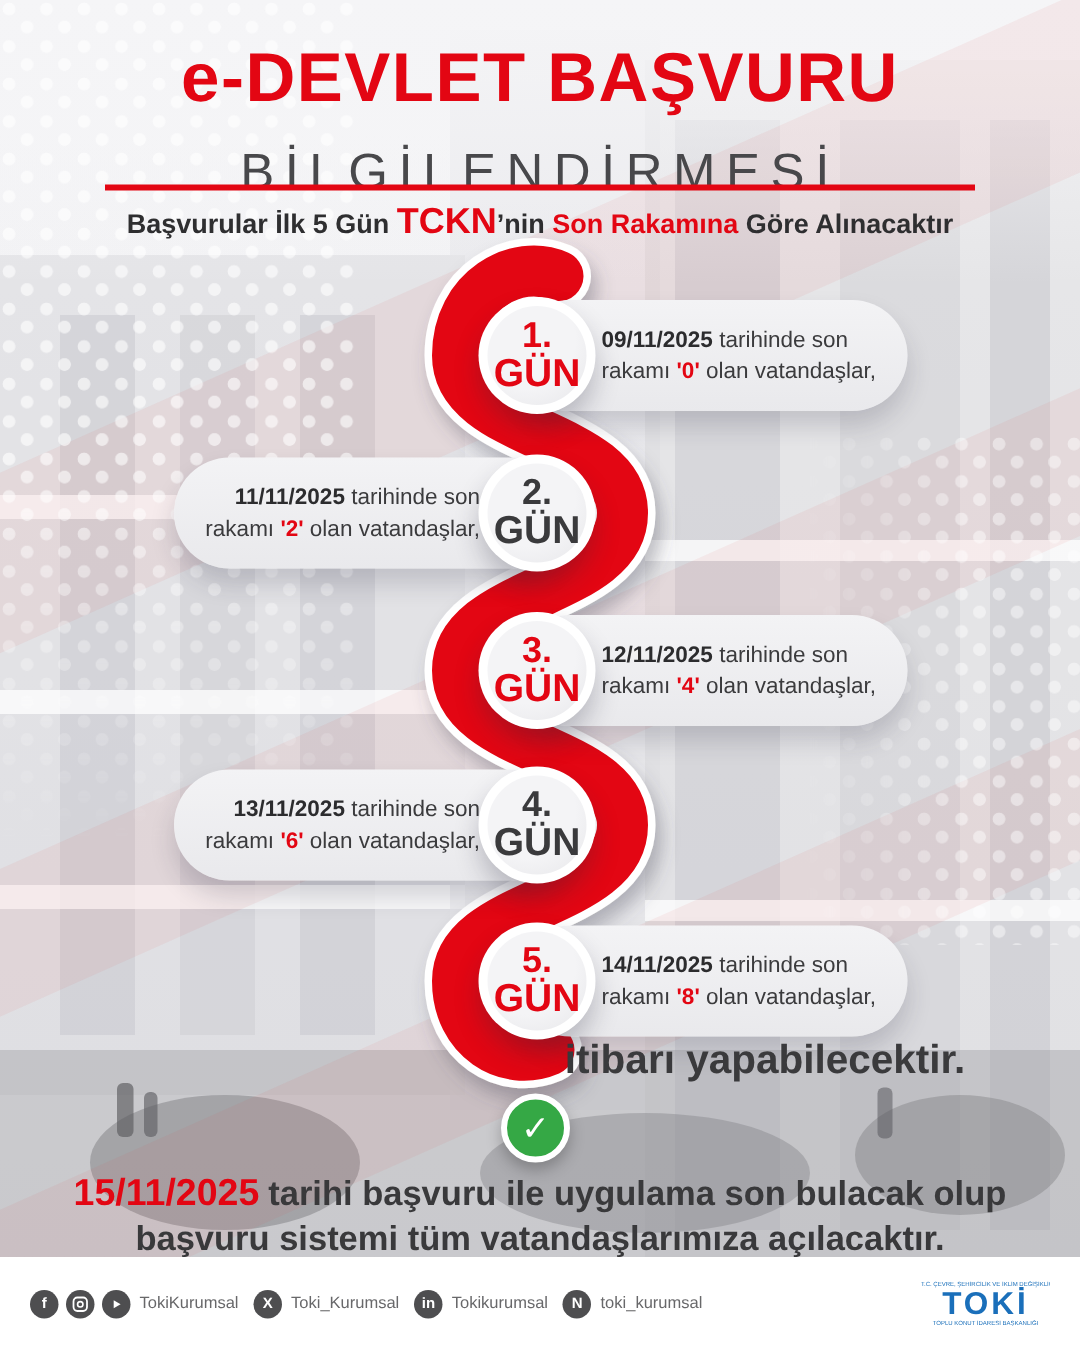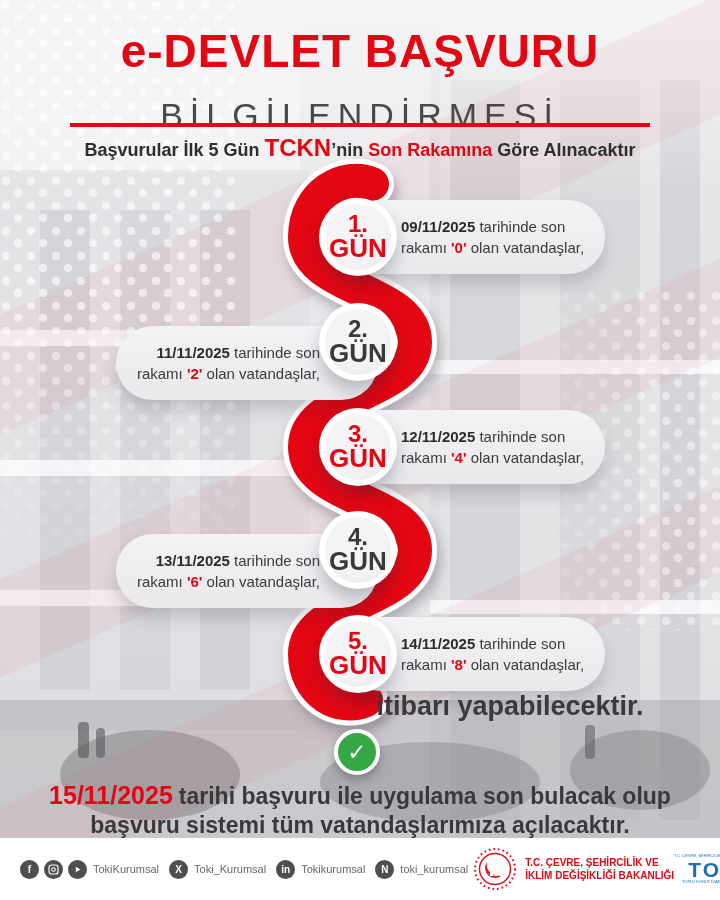--- a/index.html
+++ b/index.html
@@ -46,21 +46,21 @@
 
   
   .snake{position:absolute;left:0;top:0;z-index:1;pointer-events:none;}
 
   
   .capsule{position:absolute;height:74px;width:262px;border-radius:37px;
     background:linear-gradient(#f3f3f5,#e9e9ec);
     box-shadow:0 10px 16px rgba(40,40,60,.18);
     display:flex;align-items:center;z-index:2;}
   .capsule.right{left:343px;padding-left:58px;padding-right:6px;text-align:left;}
-  .capsule.left{left:116px;padding-right:58px;padding-left:8px;justify-content:flex-end;text-align:right;margin-top:21px;}
+  .capsule.left{left:116px;padding-right:58px;padding-left:8px;justify-content:flex-end;text-align:right;}
   .cap-text{font-size:15px;line-height:1.4;color:#3b3b3d;font-weight:500;}
   .cap-date{font-weight:800;color:#2c2c2e;}
   .cap-digit{font-weight:800;color:var(--red);}
 
   .day-circle{position:absolute;width:78px;height:78px;left:319px;border-radius:50%;
     background:#fff;box-shadow:0 10px 16px rgba(40,40,60,.25);
     display:flex;align-items:center;justify-content:center;z-index:3;}
   .day-circle .inner{width:66px;height:66px;border-radius:50%;
     background:radial-gradient(circle at 40% 35%,#f4f4f6 55%,#e6e6e9 100%);
     display:flex;flex-direction:column;align-items:center;justify-content:center;line-height:.95;}
@@ -223,34 +223,20 @@
       </span>
       <span class="slabel">TokiKurumsal</span>
       <span class="sicon">X</span>
       <span class="slabel">Toki_Kurumsal</span>
       <span class="sicon">in</span>
       <span class="slabel">Tokikurumsal</span>
       <span class="sicon">N</span>
       <span class="slabel">toki_kurumsal</span>
     </div>
 
-    <div class="ministry">
-      <svg width="44" height="44" viewBox="0 0 44 44">
-        <circle cx="22" cy="22" r="20" fill="none" stroke="#e30613" stroke-width="2" stroke-dasharray="1.6 3"></circle>
-        <circle cx="22" cy="22" r="15.5" fill="none" stroke="#e30613" stroke-width="1.4"></circle>
-        <path d="M 14 15 A 9 9 0 1 0 30 27 A 11 11 0 0 1 14 15" fill="#e30613" opacity=".9"></path>
-        <rect x="17" y="20" width="3.4" height="9" fill="#ffffff"></rect>
-        <rect x="21.5" y="17" width="3.4" height="12" fill="#ffffff"></rect>
-        <rect x="26" y="21" width="3.4" height="8" fill="#ffffff"></rect>
-      </svg>
-      <div class="mtext">
-        <div>T.C. ÇEVRE, ŞEHİRCİLİK VE</div>
-        <div>İKLİM DEĞİŞİKLİĞİ BAKANLIĞI</div>
-      </div>
-    </div>
 
     <div class="toki">
       <div class="toki-block">
         <div class="toki-top">T.C. ÇEVRE, ŞEHİRCİLİK VE İKLİM DEĞİŞİKLİĞİ BAKANLIĞI</div>
         <div class="toki-name">TOKİ</div>
         <div class="toki-bottom">TOPLU KONUT İDARESİ BAŞKANLIĞI</div>
       </div>
 
     </div>
   </div>

